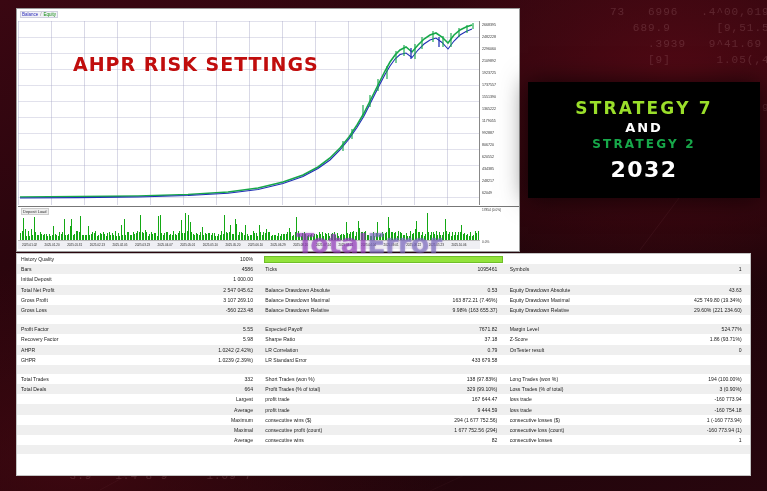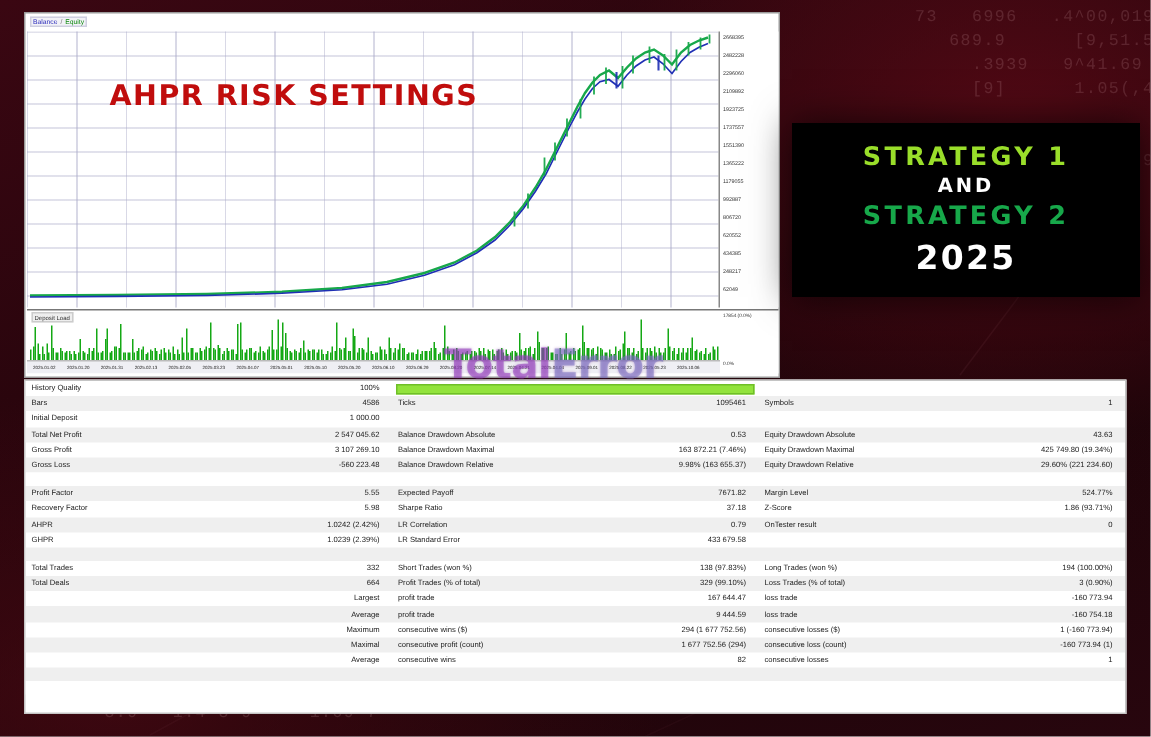--- a/index.html
+++ b/index.html
@@ -100,21 +100,21 @@
   .strategy-block {
     position: absolute; left: 528px; top: 82px; width: 232px; height: 116px;
     background: #000; display: flex; flex-direction: column;
     align-items: center; justify-content: center; gap: 1px;
     box-shadow: 0 0 24px rgba(0,0,0,.7);
   }
   .s1 { font-size: 17px; font-weight: 700; color: #9ade2a; letter-spacing: 2.2px;
         font-family: "DejaVu Sans", sans-serif; }
   .sand { font-size: 13px; font-weight: 700; color: #ffffff; letter-spacing: 2px;
         font-family: "DejaVu Sans", sans-serif; margin: 1px 0; }
-  .s2 { font-size: 17px; font-weight: 700; color: #17a84a; letter-spacing: 2.2px;
+  .s2 { font-size: 12px; font-weight: 700; color: #17a84a; letter-spacing: 2.2px;
         font-family: "DejaVu Sans", sans-serif; }
   .syear { font-size: 22px; font-weight: 700; color: #ffffff; letter-spacing: 1.5px;
         font-family: "DejaVu Sans", sans-serif; margin-top: 5px; }
 
   
   .watermark {
     position: absolute; left: 296px; top: 228px; z-index: 9;
     font-size: 27px; font-weight: 800; font-family: "DejaVu Sans", sans-serif;
     color: rgba(150,60,190,.55); letter-spacing: -.5px; pointer-events: none;
     text-shadow: 0 0 2px rgba(120,40,160,.4);
@@ -562,24 +562,24 @@
           <span style="left:433.4px">2025.10.06</span>
         </div>
     </div>
     <div class="dep-right">
       <span style="top:1px">17854 (0.0%)</span>
       <span style="top:33px">0.0%</span>
     </div>
   </div>
 
   <div class="strategy-block">
-    <div class="s1">STRATEGY 1</div>
+    <div class="s1">STRATEGY 7</div>
     <div class="sand">AND</div>
     <div class="s2">STRATEGY 2</div>
-    <div class="syear">2025</div>
+    <div class="syear">2032</div>
   </div>
 
   <div class="watermark">
     <span class="w1">Total</span><span class="w2">Error</span>
   </div>
 </div>
 
 <div class="report" id="report">
     <div class="rrow">
       <div class="grp">

